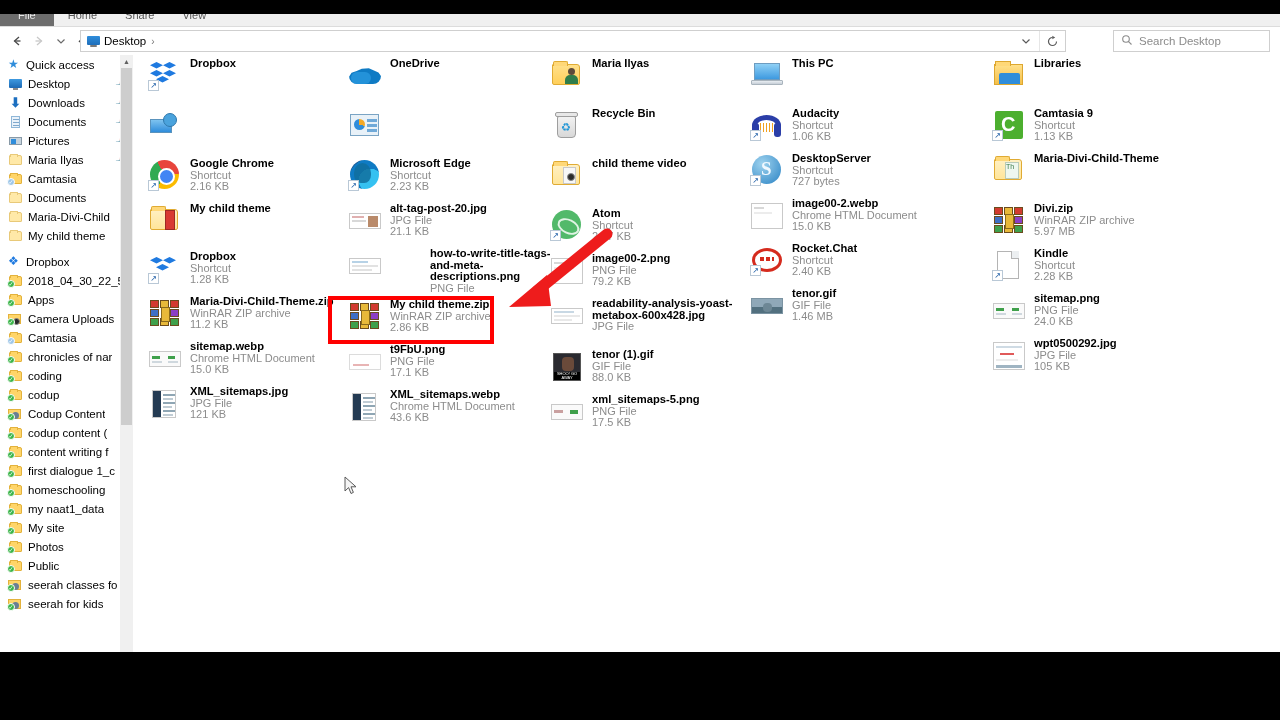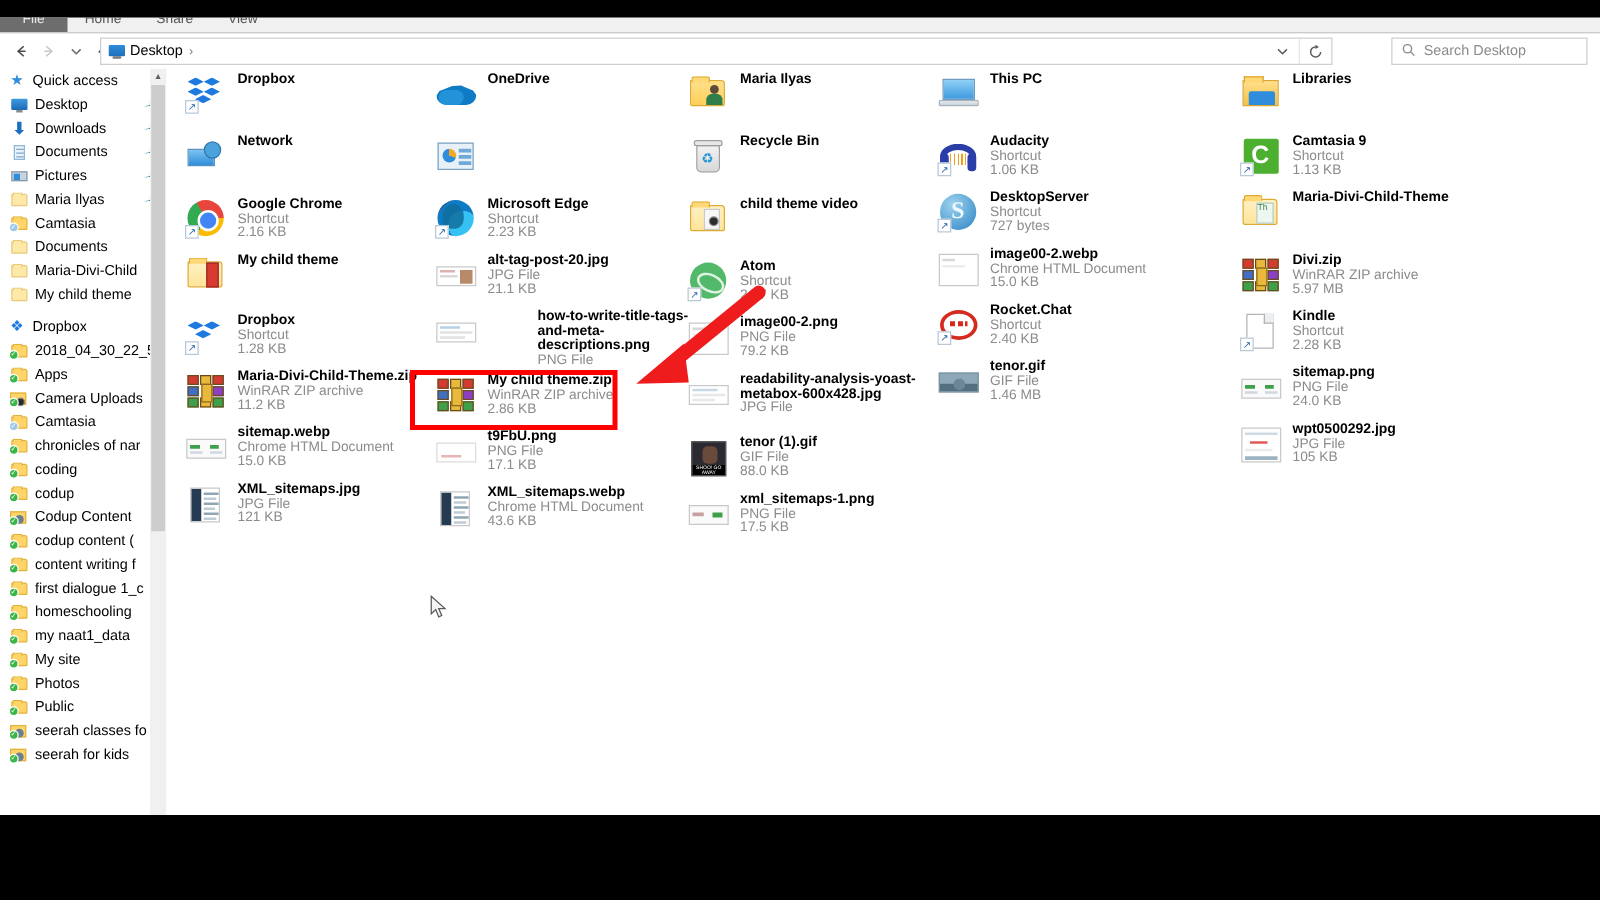--- a/index.html
+++ b/index.html
@@ -552,21 +552,20 @@
             </span>
             <span class="meta"><span class="fname">Dropbox</span></span>
           </div>
           <div class="fitem" style="height:45px;">
             <span class="ico">
               <span class="ic-network">
                   <span class="scr"></span>
                   <span class="glb"></span>
                 </span>
             </span>
-            <span class="meta"><span class="fname">Network</span></span>
           </div>
           <div class="fitem">
             <span class="ico">
               <span class="ic-chrome"></span>
               <span class="shortcut-arrow">↗</span>
             </span>
             <span class="meta">
               <span class="fname">Google Chrome</span><br>
               <span class="ftype">Shortcut</span><br>
               <span class="fsize">2.16 KB</span>
@@ -836,21 +835,21 @@
             </span>
           </div>
           <div class="fitem" style="margin-top:5px;">
             <span class="ico">
               <span class="thumb wide sitemap">
                 <span class="blk" style="left:2px;top:5px;width:9px;height:3px;background:#c9a0a0"></span>
                 <span class="blk" style="left:18px;top:5px;width:8px;height:4px;background:#3fa04b"></span>
               </span>
             </span>
             <span class="meta">
-              <span class="fname">xml_sitemaps-1.png</span><br>
+              <span class="fname">xml_sitemaps-5.png</span><br>
               <span class="ftype">PNG File</span><br>
               <span class="fsize">17.5 KB</span>
             </span>
           </div>
         </div>
 
         <div class="col" style="left:612px;">
           <div class="fitem" style="height:45px;">
             <span class="ico">
               <span class="ic-thispc">

